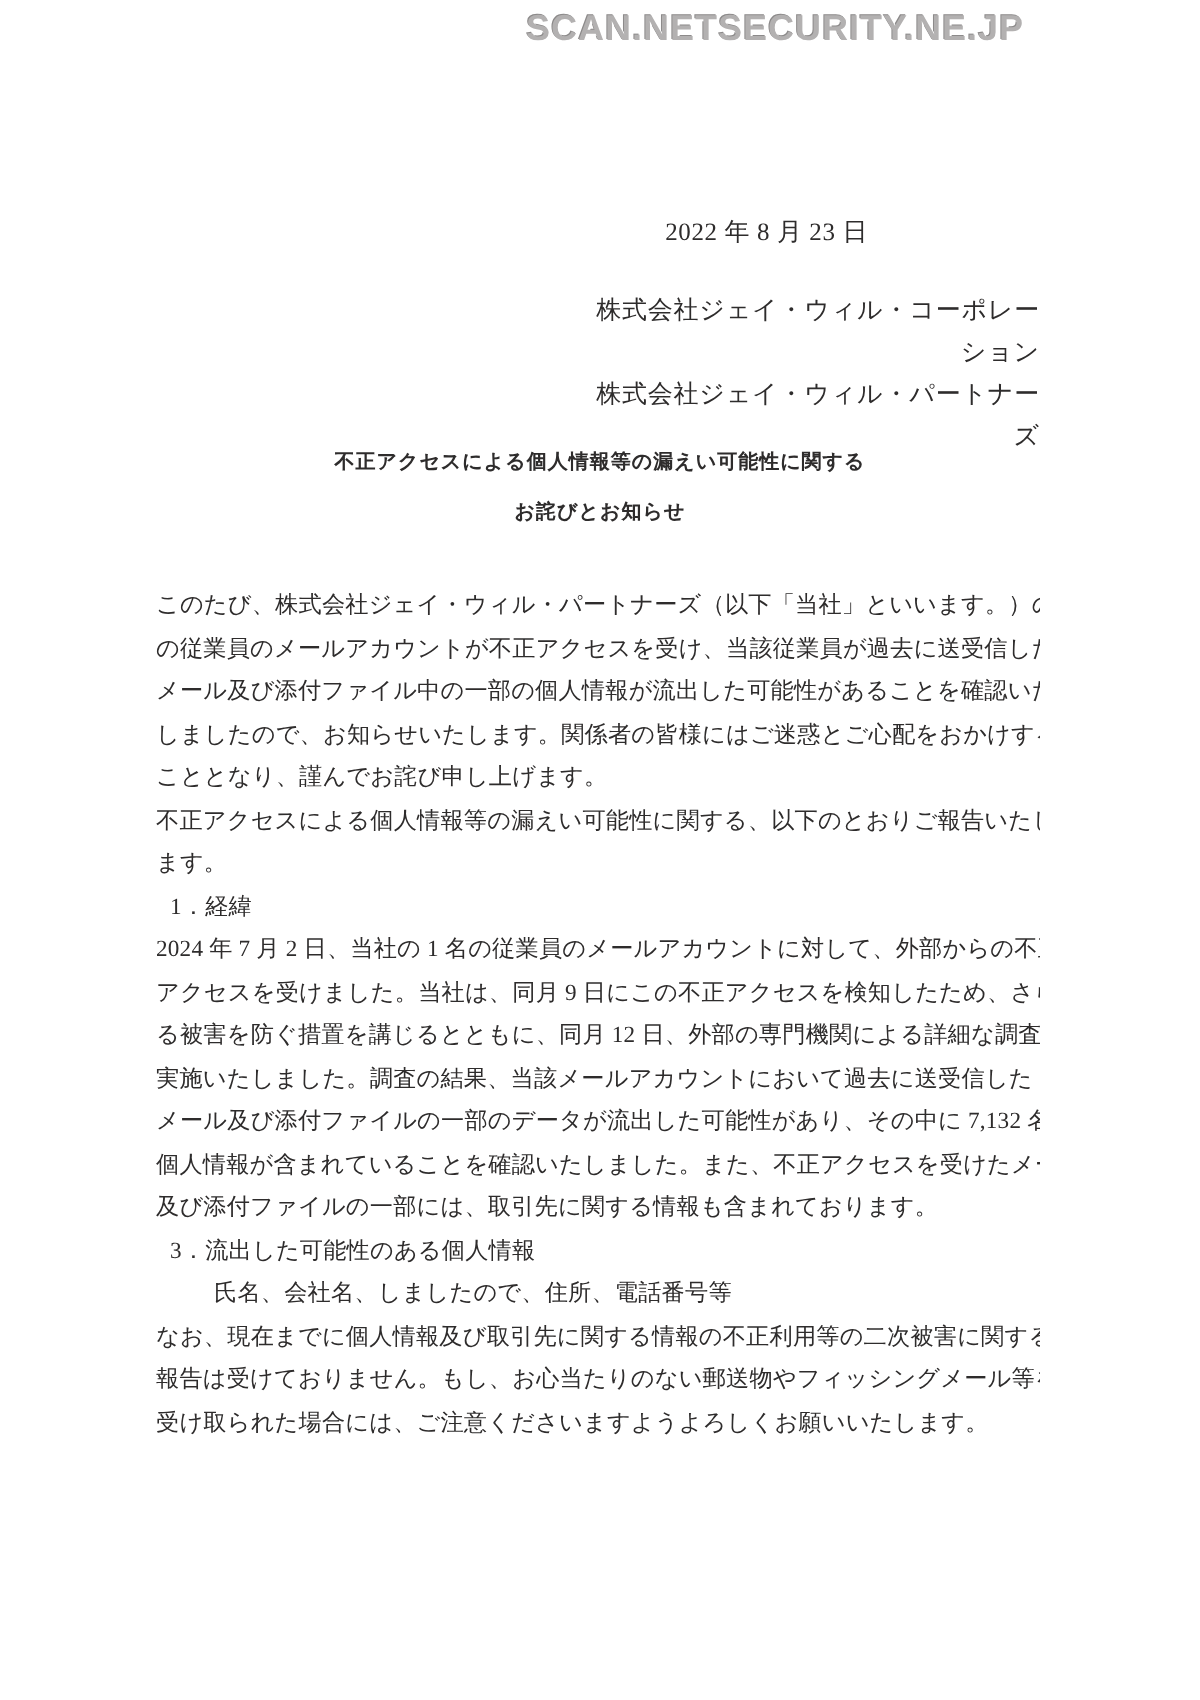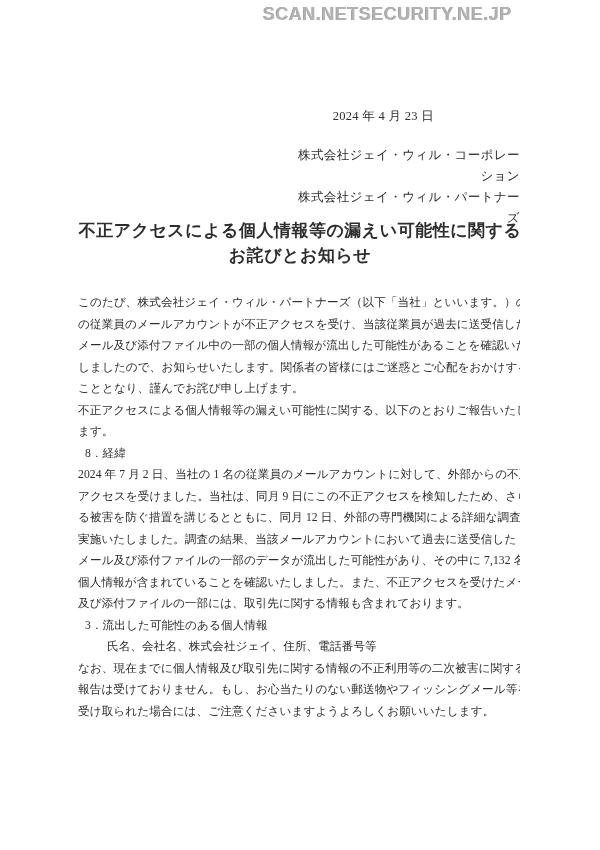--- a/index.html
+++ b/index.html
@@ -43,26 +43,25 @@
     letter-spacing: 0.4px;
     white-space: pre-line;
     text-align: right;
   }
   .letter-title {
     position: absolute;
     top: 219px;
     left: 0;
     width: 600px;
     text-align: center;
-    font-size: 17px;
+    font-size: 10px;
     font-weight: 600;
     line-height: 25px;
     letter-spacing: 0.5px;
     white-space: pre-line;
-    font-family: Liberation Mono, monospace;
   }
   .letter-body {
     position: absolute;
     top: 292px;
     left: 78px;
     width: 474px;
     font-size: 11.6px;
     line-height: 21.5px;
     letter-spacing: 0.1px;
   }
@@ -78,52 +77,52 @@
   .section2-body     { padding-left: 29px; }
   .para-closing      { margin-top: 21px; }
 </style>
 </head>
 <body>
 
 <div class="page">
 
   <div class="watermark">SCAN.NETSECURITY.NE.JP</div>
 
-  <div class="letter-date">2024 年 4 月 23 日</div>
+  <div class="letter-date">2022 年 8 月 23 日</div>
 
   <div class="senders">株式会社ジェイ・ウィル・コーポレーション
 株式会社ジェイ・ウィル・パートナーズ</div>
 
   <div class="letter-title">不正アクセスによる個人情報等の漏えい可能性に関する
 お詫びとお知らせ</div>
 
   <div class="letter-body">
 
     <p class="para-intro">このたび、株式会社ジェイ・ウィル・パートナーズ（以下「当社」といいます。）の 1 名
 の従業員のメールアカウントが不正アクセスを受け、当該従業員が過去に送受信した
 メール及び添付ファイル中の一部の個人情報が流出した可能性があることを確認いた
 しましたので、お知らせいたします。関係者の皆様にはご迷惑とご心配をおかけする
 こととなり、謹んでお詫び申し上げます。</p>
 
     <p class="para-report">不正アクセスによる個人情報等の漏えい可能性に関する、以下のとおりご報告いたし
 ます。</p>
 
-    <p class="section-heading section1-heading">8．経緯</p>
+    <p class="section-heading section1-heading">1．経緯</p>
 
     <p class="section1-body">2024 年 7 月 2 日、当社の 1 名の従業員のメールアカウントに対して、外部からの不正
 アクセスを受けました。当社は、同月 9 日にこの不正アクセスを検知したため、さらな
 る被害を防ぐ措置を講じるとともに、同月 12 日、外部の専門機関による詳細な調査を
 実施いたしました。調査の結果、当該メールアカウントにおいて過去に送受信した
 メール及び添付ファイルの一部のデータが流出した可能性があり、その中に 7,132 名の
 個人情報が含まれていることを確認いたしました。また、不正アクセスを受けたメール
 及び添付ファイルの一部には、取引先に関する情報も含まれております。</p>
 
     <p class="section-heading section2-heading">3．流出した可能性のある個人情報</p>
 
-    <p class="section2-body">氏名、会社名、株式会社ジェイ、住所、電話番号等</p>
+    <p class="section2-body">氏名、会社名、しましたので、住所、電話番号等</p>
 
     <p class="para-closing">なお、現在までに個人情報及び取引先に関する情報の不正利用等の二次被害に関する
 報告は受けておりません。もし、お心当たりのない郵送物やフィッシングメール等を
 受け取られた場合には、ご注意くださいますようよろしくお願いいたします。</p>
 
   </div>
 
 </div>
 
 </body></html>

